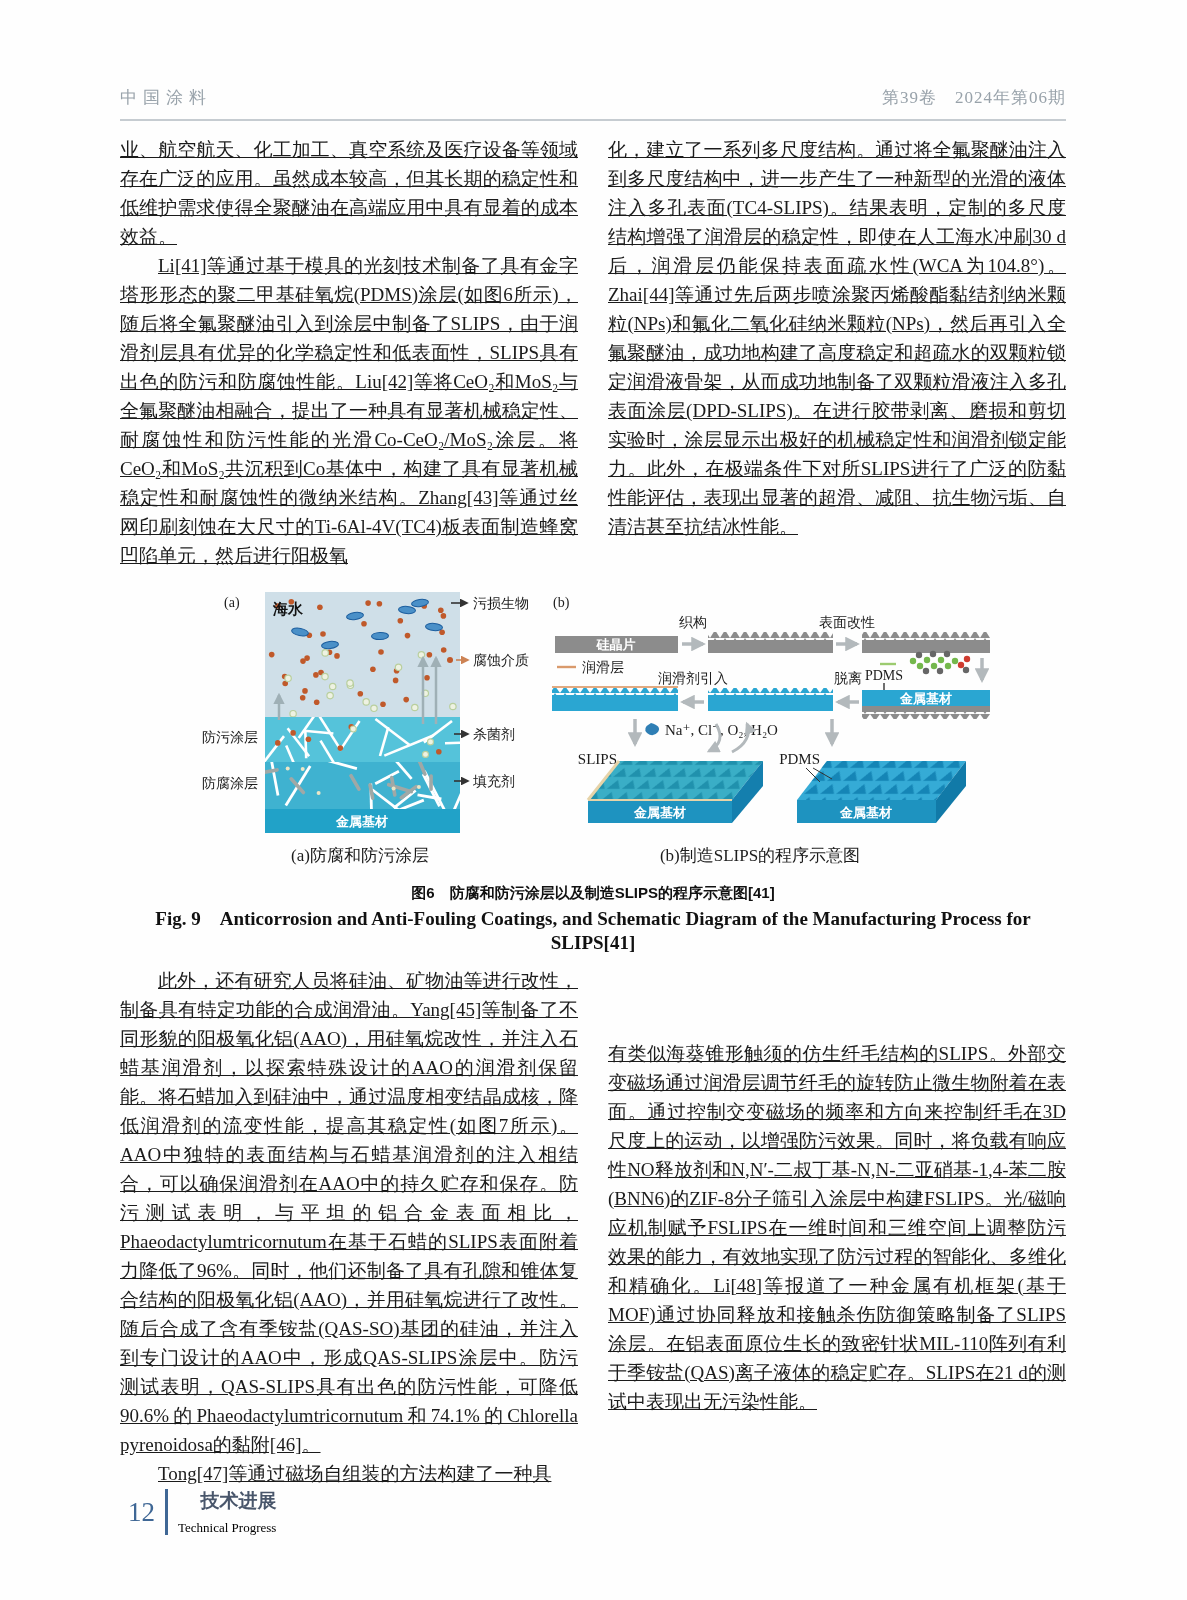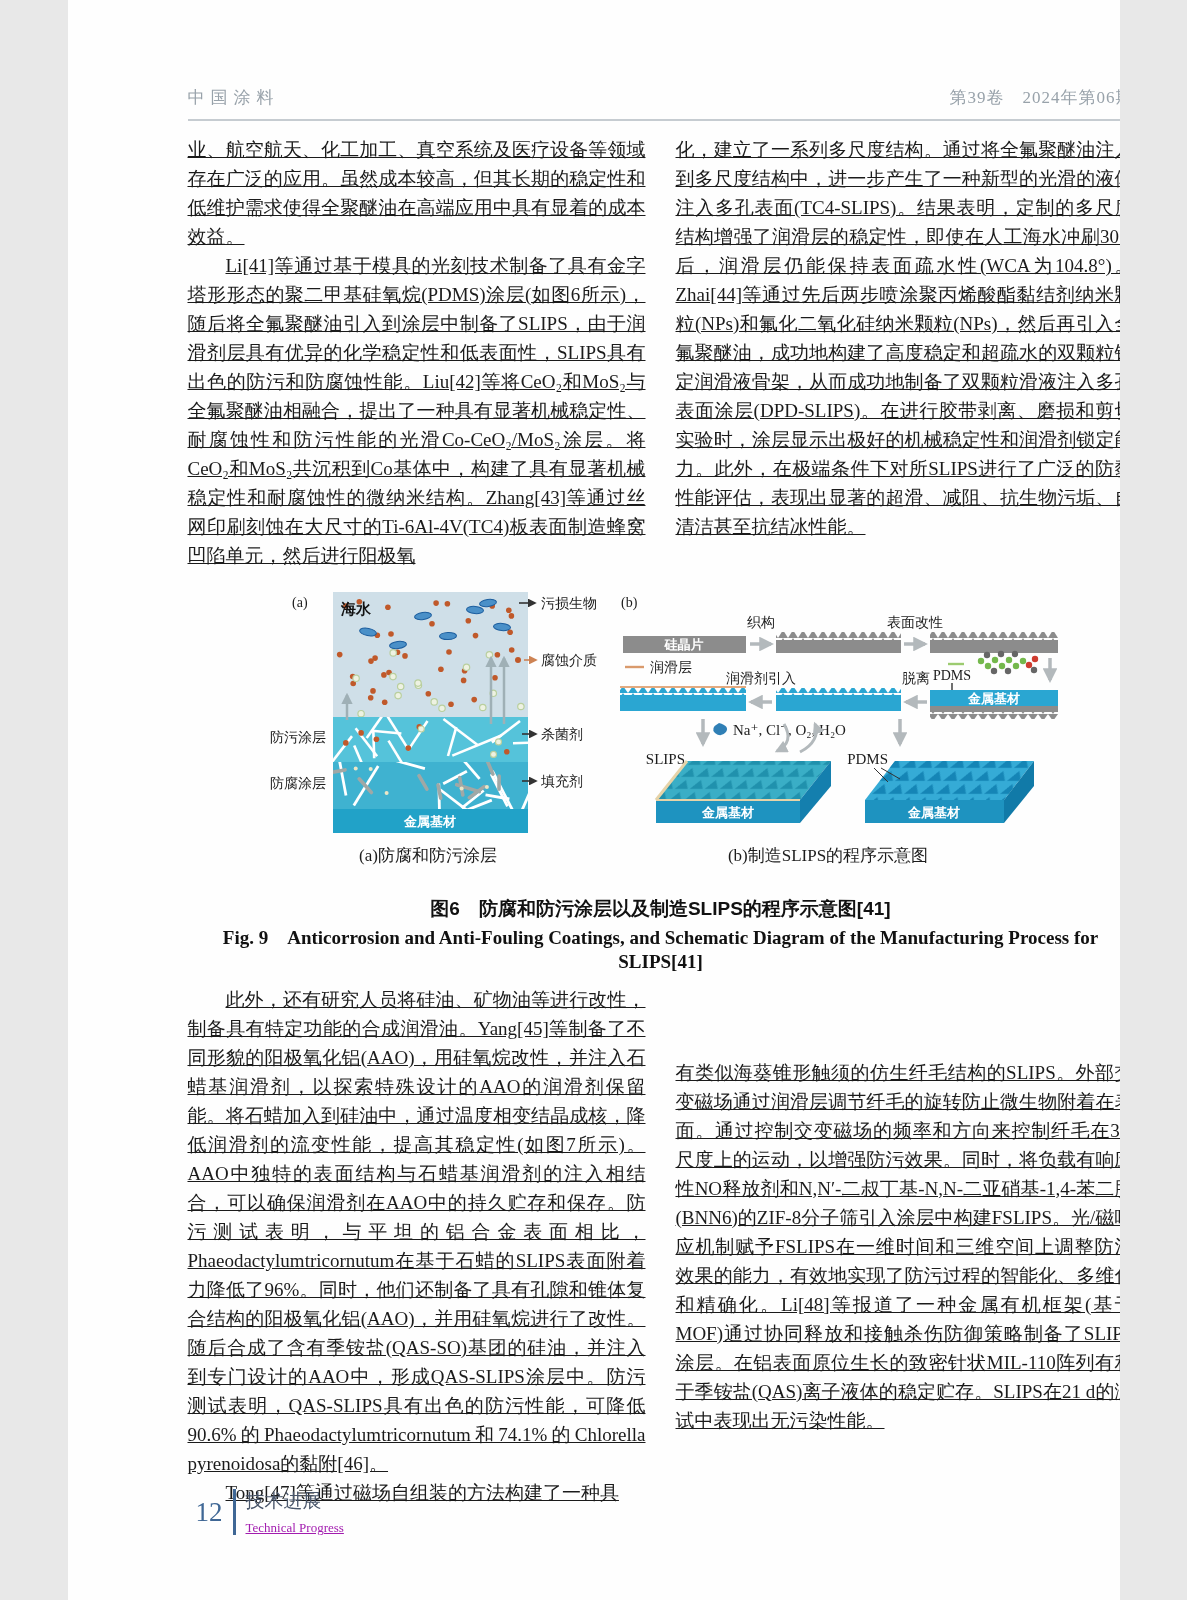--- a/index.html
+++ b/index.html
@@ -1,40 +1,40 @@
 <!DOCTYPE html>
 <html><head>
 <meta charset="utf-8">
 <style>
   html,body{margin:0;padding:0;background:#e8e8e8;}
-  .page{position:relative;width:1052px;height:1600px;background:#fefefe;margin:0 auto;
+  .page{position:relative;width:1187px;height:1600px;background:#fefefe;margin:0 auto;
         overflow:hidden;font-family:"Liberation Serif","DejaVu Serif",serif;color:#1b1b1b;}
   .content{position:absolute;left:120px;top:0;width:946px;}
   .header{display:flex;justify-content:space-between;align-items:flex-end;
           margin-top:86px;padding-bottom:10px;border-bottom:2px solid #c6ccd1;
           color:#98a2aa;font-size:17px;}
   .journal{letter-spacing:6px;}
   .issue{letter-spacing:1px;}
   .columns{display:flex;gap:30px;}
   .columns.top{margin-top:14px;}
   .columns.bottom{margin-top:12px;align-items:center;}
   .col{width:458px;font-size:19px;line-height:29px;text-align:justify;}
   .col p{margin:0;text-decoration:underline;}
   .col p.indent{text-indent:2em;}
   figure{margin:4px 0 0 0;padding:0;text-align:center;}
   .fig-cap-zh{font-family:"Liberation Sans","DejaVu Sans",sans-serif;font-weight:700;
-              font-size:19px;text-align:center;margin-top:18px;color:#111;}
+              font-size:15px;text-align:center;margin-top:6px;color:#111;}
   .fig-cap-en{font-family:"Liberation Serif","DejaVu Serif",serif;font-weight:700;
               font-size:19px;text-align:center;margin-top:3px;color:#111;}
   .footer{position:absolute;left:128px;top:1488px;display:flex;align-items:center;}
   .pagenum{font-size:27px;color:#3f6795;margin-right:10px;}
   .vbar{display:inline-block;width:3px;height:46px;background:#3f6795;margin-right:10px;}
-  .sect-zh{font-family:"Liberation Sans","DejaVu Sans",sans-serif;font-weight:400;
-           font-size:19px;color:#49566b;}
-  .sect-en{font-size:13px;color:#a21caf;margin-top:6px;text-decoration:underline;}
+  .sect-zh{font-family:"Liberation Sans","DejaVu Sans",sans-serif;font-weight:700;
+           font-size:19px;color:#49566b;text-align:right;}
+  .sect-en{font-size:13px;color:#000000;margin-top:6px;}
   
   .flbl{font-family:"Liberation Serif","DejaVu Serif",serif;font-size:14px;fill:#1c1c1c;}
   .fion{font-family:"Liberation Serif","DejaVu Serif",serif;font-size:15px;fill:#1c1c1c;}
   .fbold{font-family:"Liberation Serif","DejaVu Serif",serif;font-size:15px;font-weight:700;fill:#111;}
   .fwhite{font-family:"Liberation Serif","DejaVu Serif",serif;font-size:13px;font-weight:700;fill:#fff;}
   .fcap{font-family:"Liberation Serif","DejaVu Serif",serif;font-size:17px;fill:#1c1c1c;}
   .farrow{stroke:#b3b9bc;stroke-width:3.5;fill:none;}
   .fcurve{stroke:#b3b9bc;stroke-width:3;fill:none;}
 </style>
 </head>

